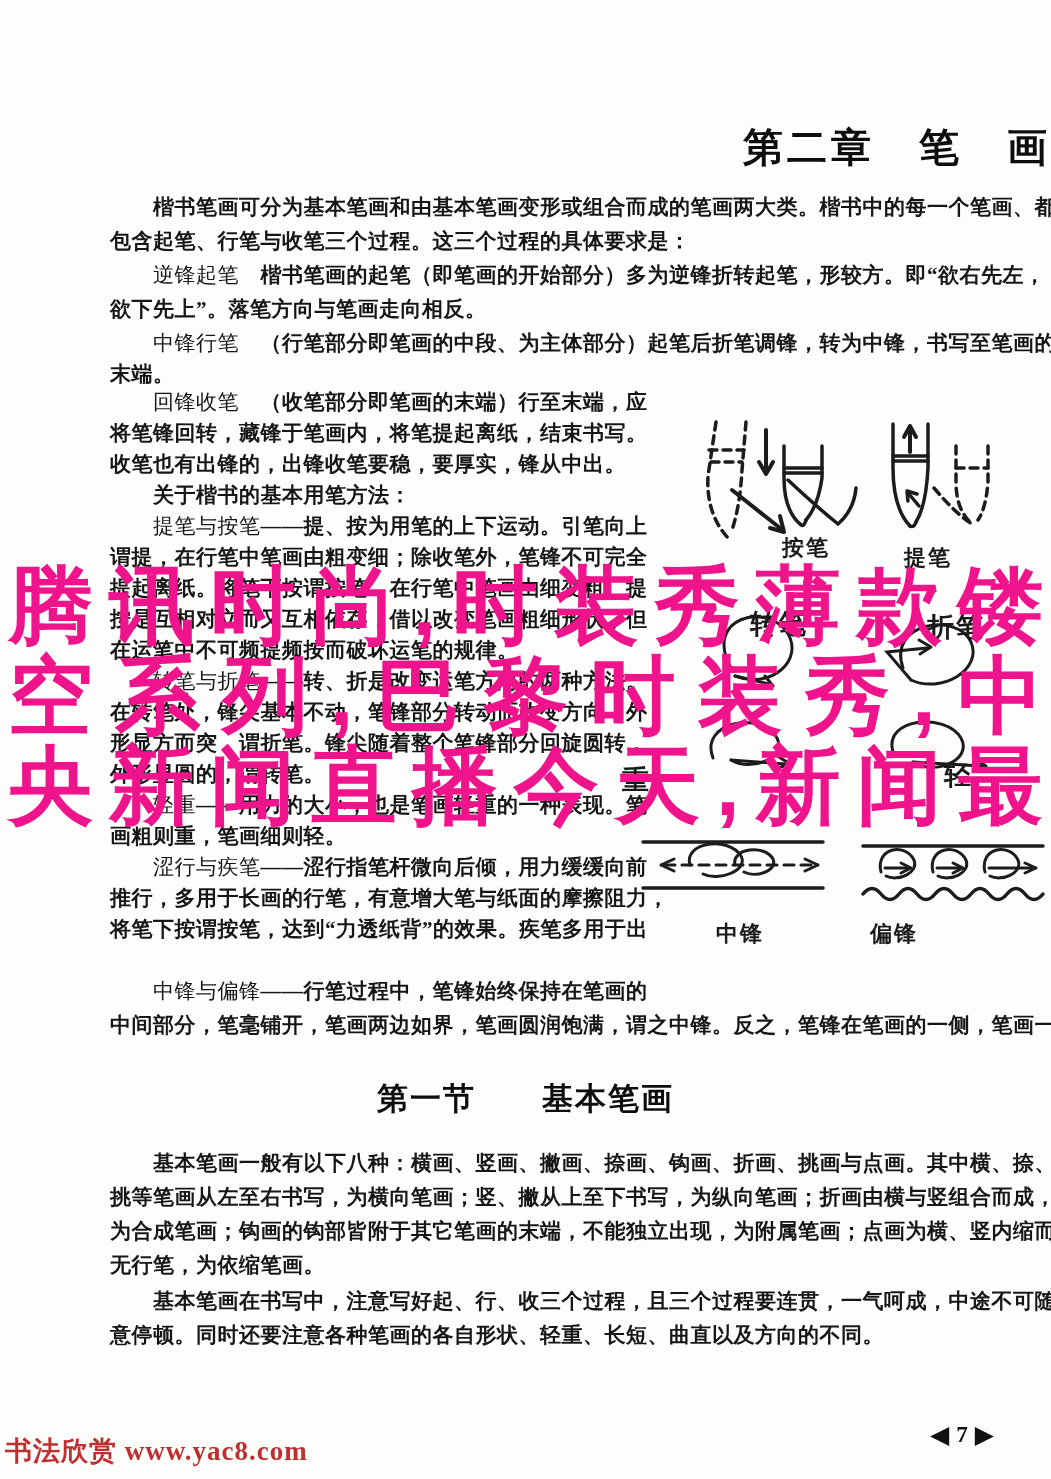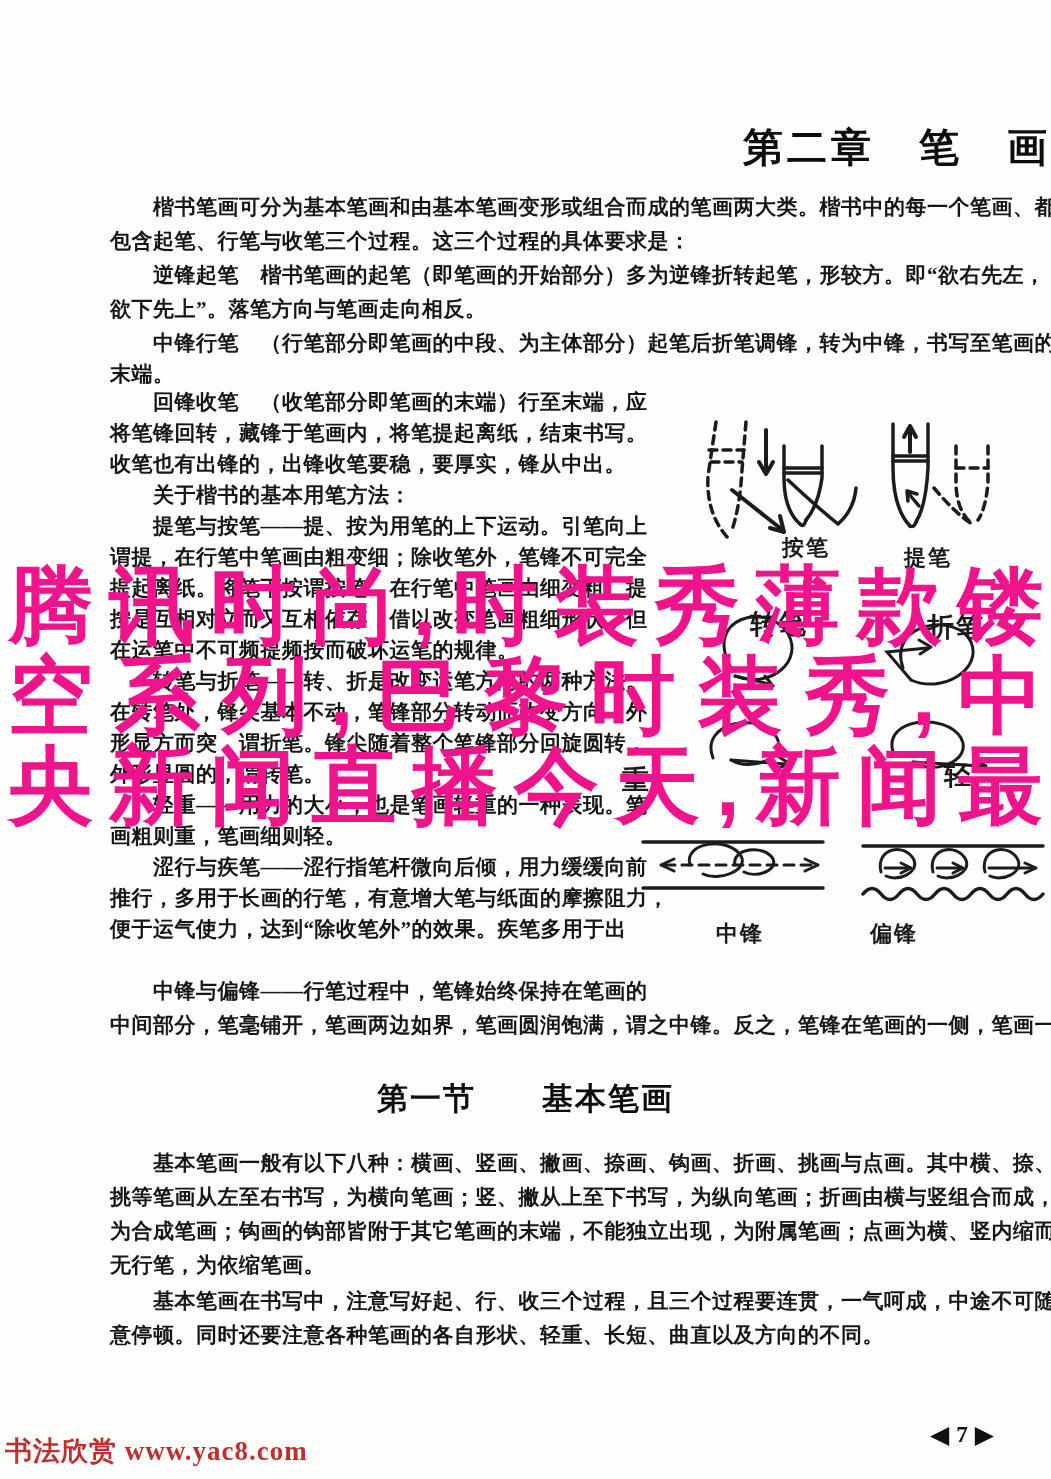--- a/index.html
+++ b/index.html
@@ -8,21 +8,21 @@
     background:#fdfdfb; overflow:hidden;
     font-family:"Liberation Serif", serif;
     color:#151515;
   }
   
   .line{
     position:absolute; left:110px; white-space:nowrap;
     font-size:21px; line-height:26px; font-weight:600;
     letter-spacing:0.5px; color:#161616;
   }
-  .line b{font-weight:700;margin-top:32px;}
+  .line b{font-weight:400;margin-top:32px;}
   
   .chapter-title{
     position:absolute; left:0; top:120px; width:100%;
     text-align:right; font-size:40px; font-weight:900;
     letter-spacing:4px; color:#0d0d0d;
   }
   .section-title{
     position:absolute; left:0; top:1078px; width:100%;
     text-align:center; font-size:31px; font-weight:900;
     letter-spacing:2px; color:#0d0d0d;
@@ -84,21 +84,21 @@
   <div class="line" style="top:606px"><b></b><span>按是互相对立而又互相依存，借以改变笔画粗细形状，但</span></div>
   <div class="line" style="top:637px"><b></b><span>在运笔中不可频提频按而破坏运笔的规律。</span></div>
   <div class="line" style="top:668px"><b>　　转笔与折笔</b><span>——转、折是改变运笔方向的两种方法。</span></div>
   <div class="line" style="top:699px"><b></b><span>在转笔处，锋尖基本不动，笔锋部分转动而改变方向，外</span></div>
   <div class="line" style="top:730px"><b></b><span>形显方而突，谓折笔。锋尖随着整个笔锋部分回旋圆转，</span></div>
   <div class="line" style="top:761px"><b></b><span>外形显圆的，谓转笔。</span></div>
   <div class="line" style="top:792px"><b>　　轻重</b><span>——用力的大小，也是笔画轻重的一种表现。笔</span></div>
   <div class="line" style="top:823px"><b></b><span>画粗则重，笔画细则轻。</span></div>
   <div class="line" style="top:854px"><b>　　涩行与疾笔</b><span>——涩行指笔杆微向后倾，用力缓缓向前</span></div>
   <div class="line" style="top:885px"><b></b><span>推行，多用于长画的行笔，有意增大笔与纸面的摩擦阻力，</span></div>
-  <div class="line" style="top:916px"><b></b><span>便于运气使力，达到“除收笔外”的效果。疾笔多用于出</span></div>
+  <div class="line" style="top:916px"><b></b><span>将笔下按谓按笔，达到“力透纸背”的效果。疾笔多用于出</span></div>
   <div class="line" style="top:978px"><b>　　中锋与偏锋</b><span>——行笔过程中，笔锋始终保持在笔画的</span></div>
 
   <div class="line" style="top:1012px"><span>中间部分，笔毫铺开，笔画两边如界，笔画圆润饱满，谓之中锋。反之，笔锋在笔画的一侧，笔画一</span></div>
 
   <div class="section-title">第一节　　基本笔画</div>
 
   <div class="line" style="top:1150px"><span>　　基本笔画一般有以下八种：横画、竖画、撇画、捺画、钩画、折画、挑画与点画。其中横、捺、</span></div>
   <div class="line" style="top:1184px"><span>挑等笔画从左至右书写，为横向笔画；竖、撇从上至下书写，为纵向笔画；折画由横与竖组合而成，</span></div>
   <div class="line" style="top:1218px"><span>为合成笔画；钩画的钩部皆附于其它笔画的末端，不能独立出现，为附属笔画；点画为横、竖内缩而</span></div>
   <div class="line" style="top:1252px"><span>无行笔，为依缩笔画。</span></div>

